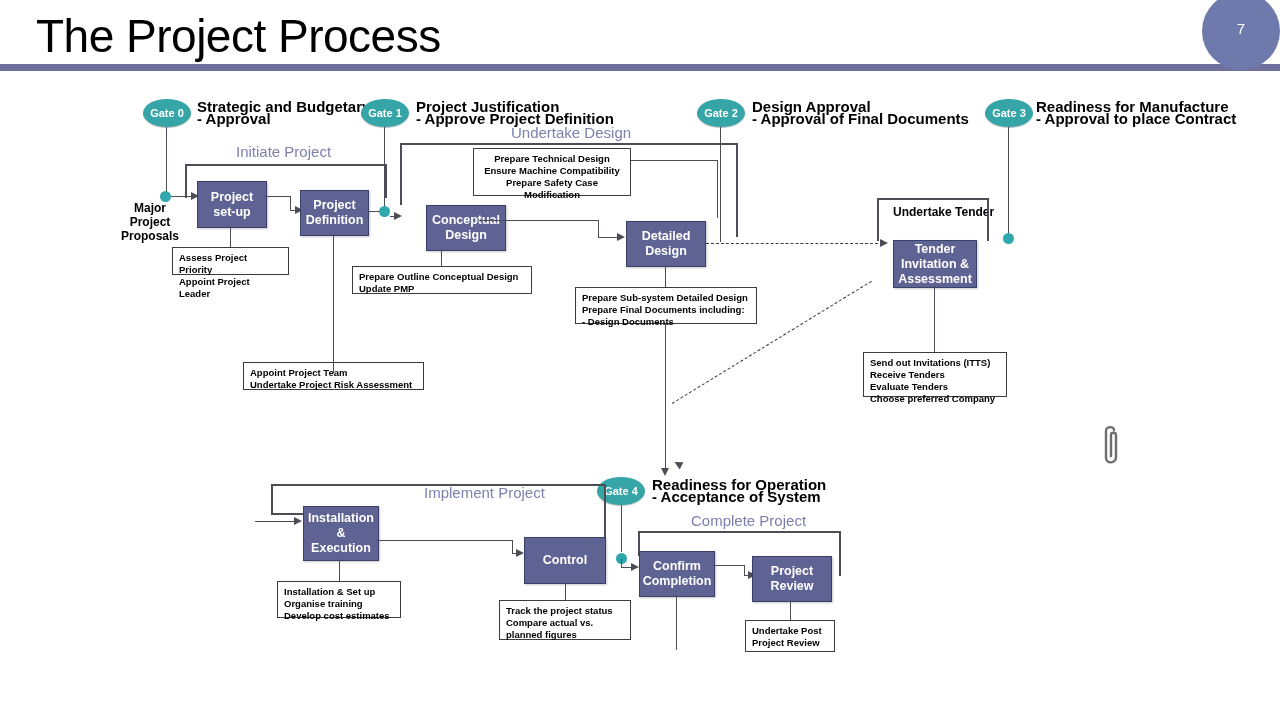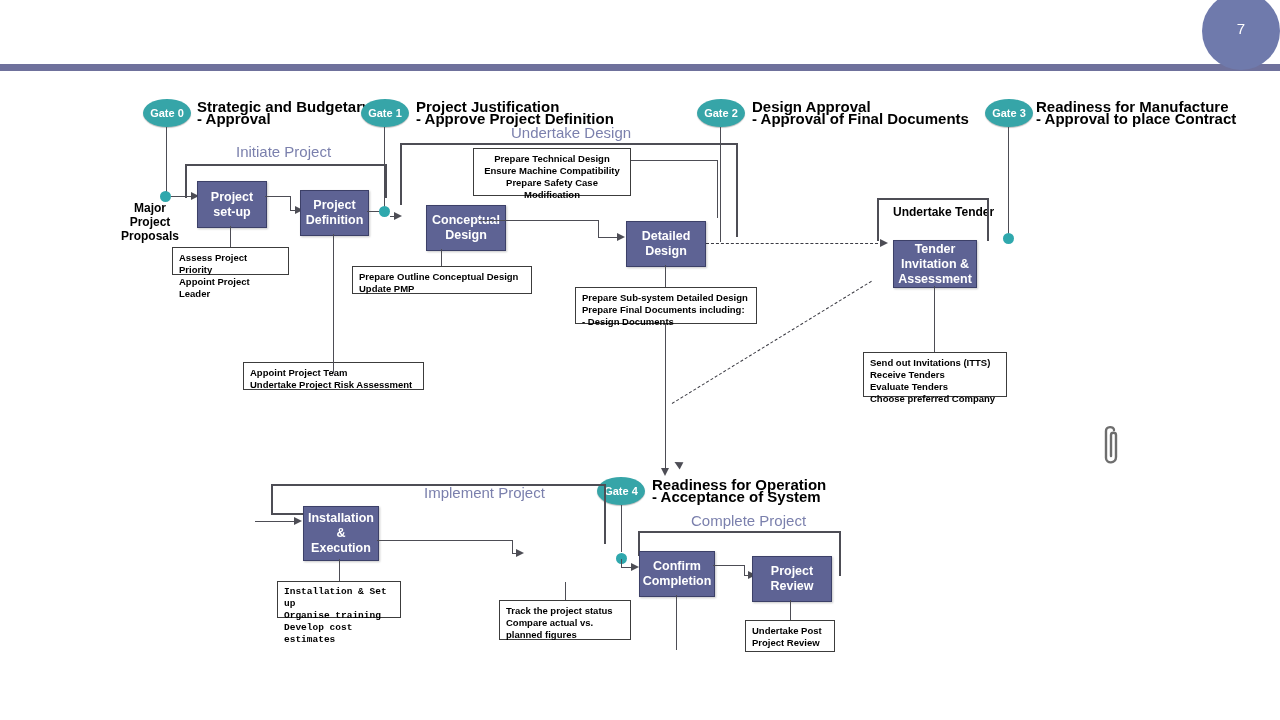--- a/index.html
+++ b/index.html
@@ -190,20 +190,21 @@
     top: 424px;
     width: 26px;
     height: 46px;
   }
 </style>
 </head>
 <body>
 
 <div id="slide">
 
+  <div id="page-title">The Project Process</div>
   <div id="header-rule"></div>
   <div id="page-badge">
     <span>7</span>
   </div>
 
   <div class="gate" style="left:143px; top:99px;">Gate 0</div>
   <div class="gate-text" style="left:197px; top:101px;">Strategic and Budgetary
 - Approval</div>
 
   <div class="gate" style="left:361px; top:99px;">Gate 1</div>
@@ -336,20 +337,21 @@
 
   <div class="pbox" style="left:303px; top:506px; width:74px; height:53px;">Installation
 &amp;
 Execution</div>
 
   <div class="ln h" style="left:377px; top:540px; width:135px;"></div>
   <div class="ln v" style="left:512px; top:540px; height:13px;"></div>
   <div class="ln h" style="left:512px; top:553px; width:6px;"></div>
   <div class="arrowhead right" style="left:516px; top:549px;"></div>
 
+  <div class="pbox" style="left:524px; top:537px; width:80px; height:45px;">Control</div>
 
   <div class="dot" style="left:616px; top:553px;"></div>
   <div class="ln v" style="left:621px; top:559px; height:8px;"></div>
   <div class="ln h" style="left:621px; top:567px; width:12px;"></div>
   <div class="arrowhead right" style="left:631px; top:563px;"></div>
 
   <div class="ln thick h" style="left:638px; top:531px; width:202px;"></div>
   <div class="ln thick v" style="left:638px; top:531px; height:25px;"></div>
   <div class="ln thick v" style="left:839px; top:531px; height:45px;"></div>
 
@@ -357,21 +359,21 @@
 Completion</div>
 
   <div class="ln h" style="left:713px; top:565px; width:31px;"></div>
   <div class="ln v" style="left:744px; top:565px; height:10px;"></div>
   <div class="ln h" style="left:744px; top:575px; width:6px;"></div>
   <div class="arrowhead right" style="left:748px; top:571px;"></div>
 
   <div class="pbox" style="left:752px; top:556px; width:78px; height:44px;">Project
 Review</div>
 
-  <div class="note" style="left:277px; top:581px; width:124px; height:37px;font-family:Liberation Mono, monospace;">Installation &amp; Set  up
+  <div class="note" style="left:277px; top:581px; width:124px; height:37px;">Installation &amp; Set  up
 Organise training
 Develop cost estimates</div>
   <div class="ln v" style="left:339px; top:559px; height:22px;"></div>
 
   <div class="note" style="left:499px; top:600px; width:132px; height:40px;">Track the project status
 Compare actual vs.
 planned figures</div>
   <div class="ln v" style="left:565px; top:582px; height:18px;"></div>
 
   <div class="ln v" style="left:676px; top:595px; height:55px;"></div>

